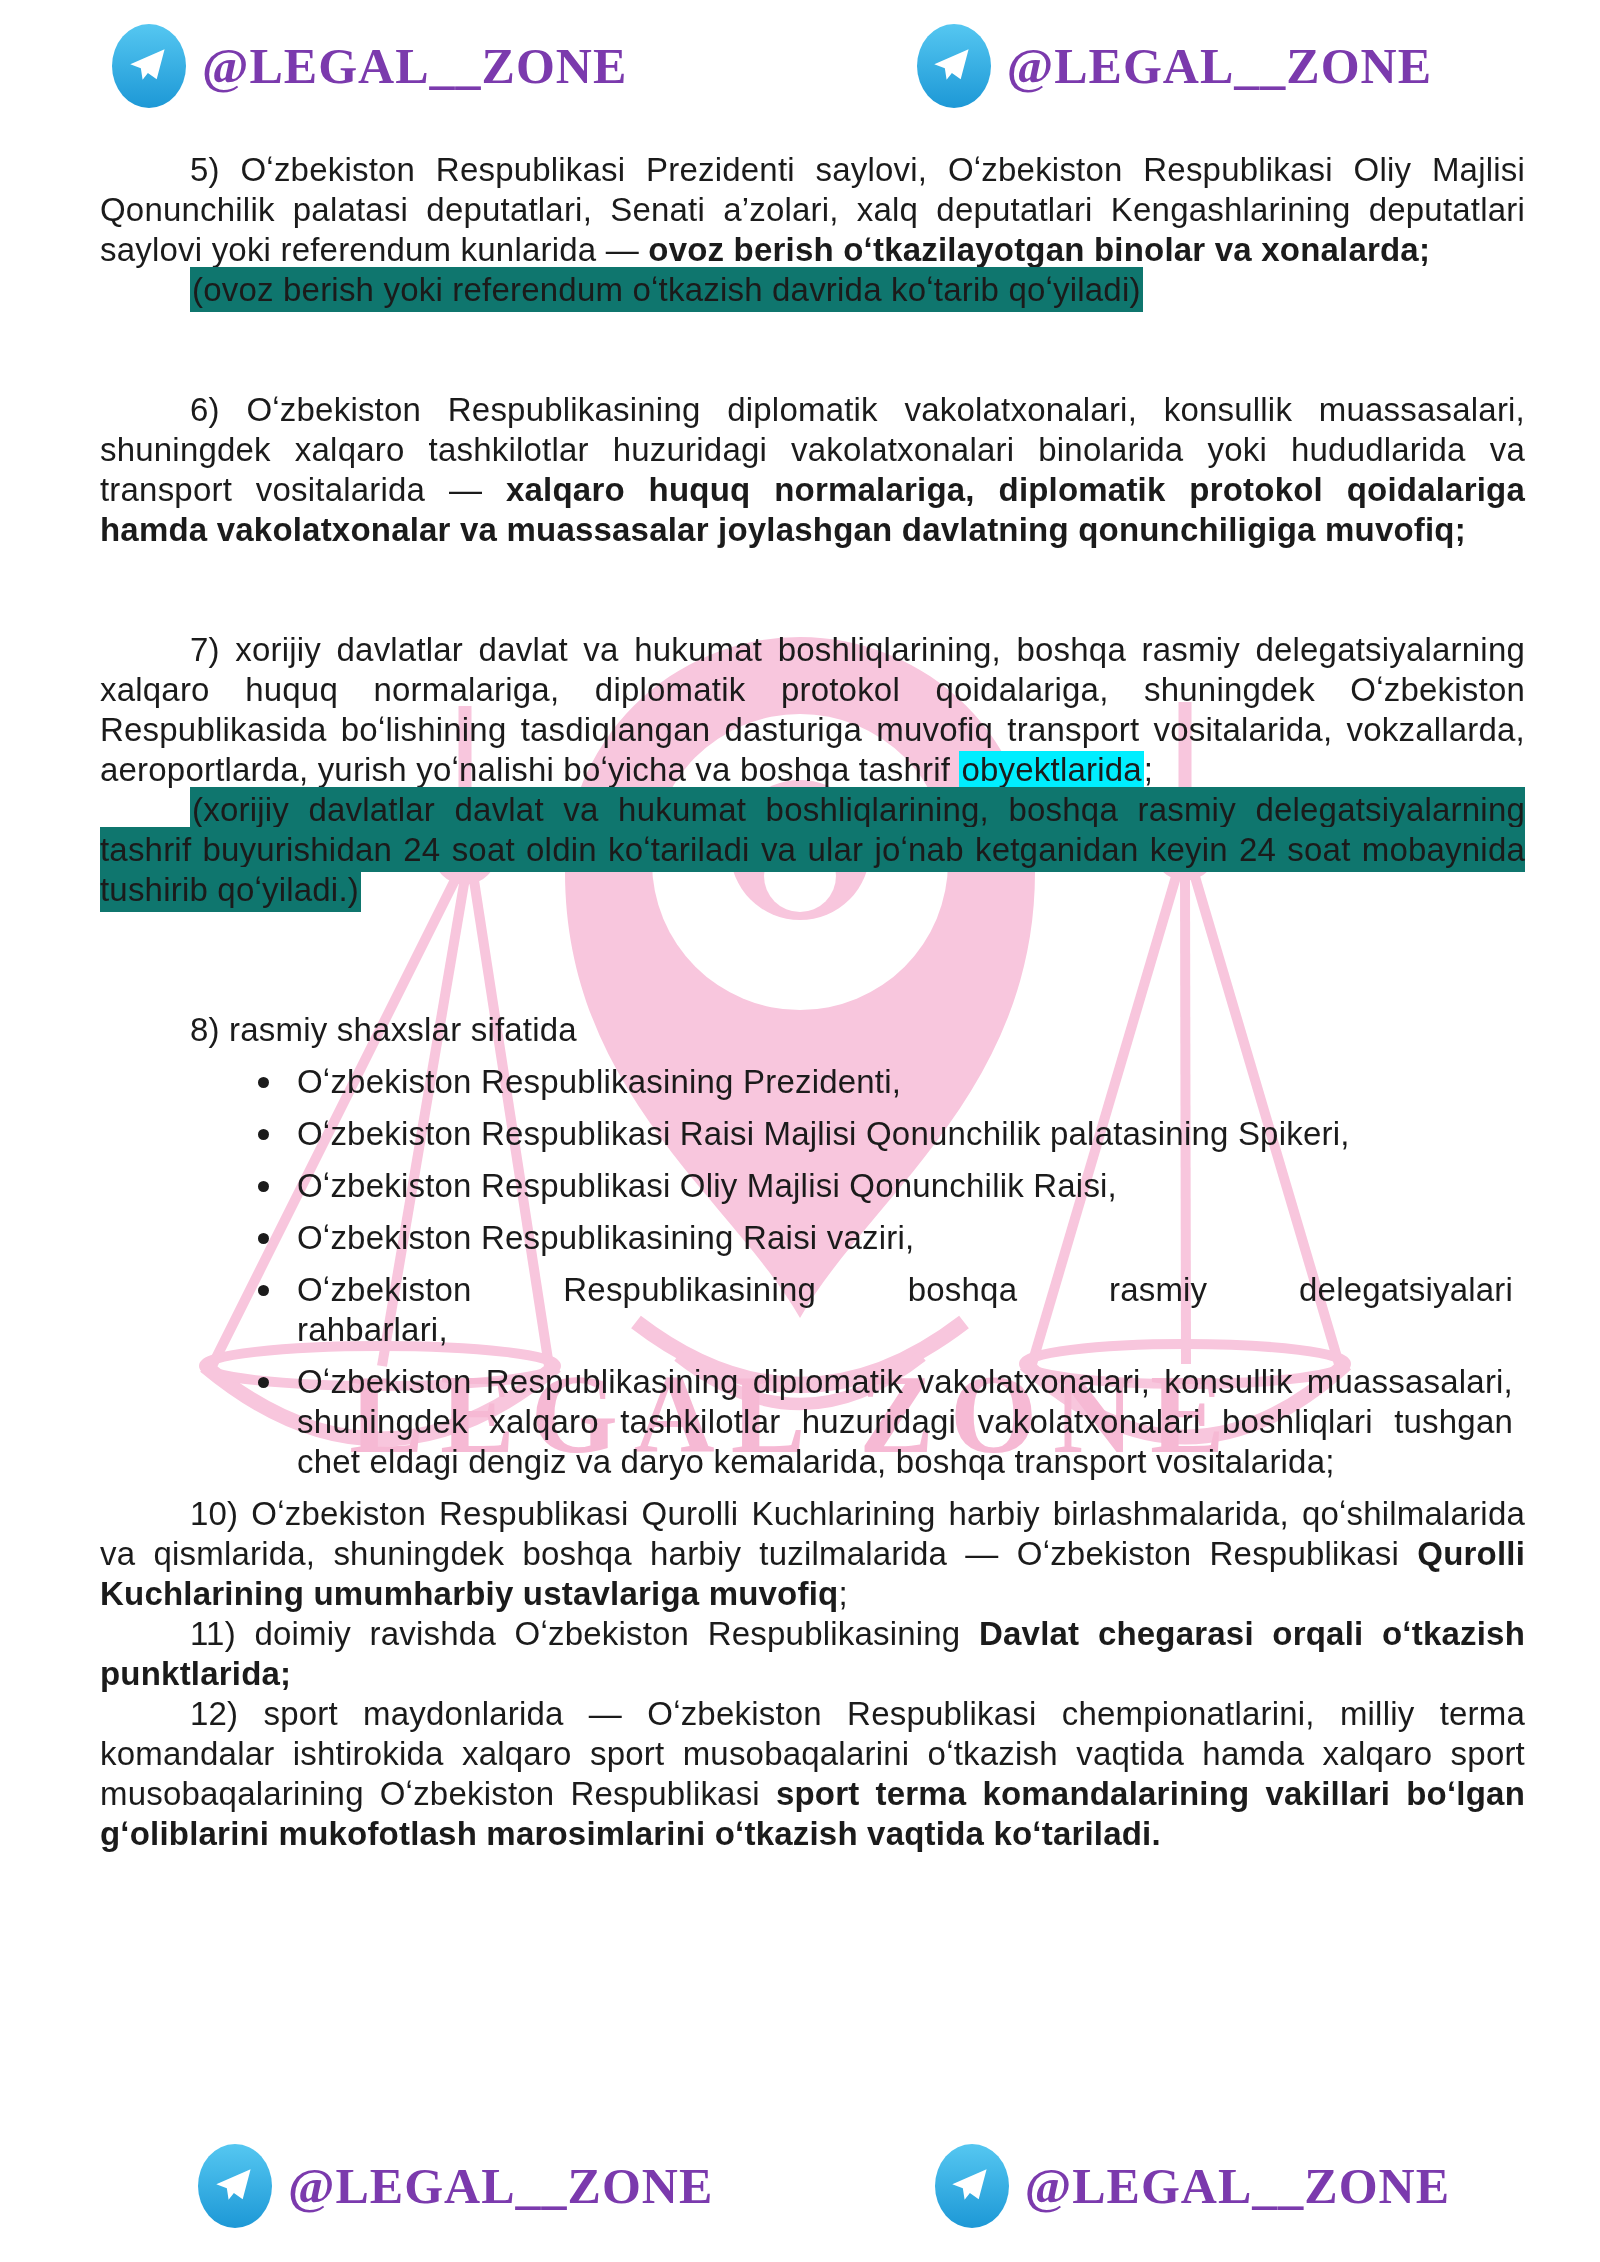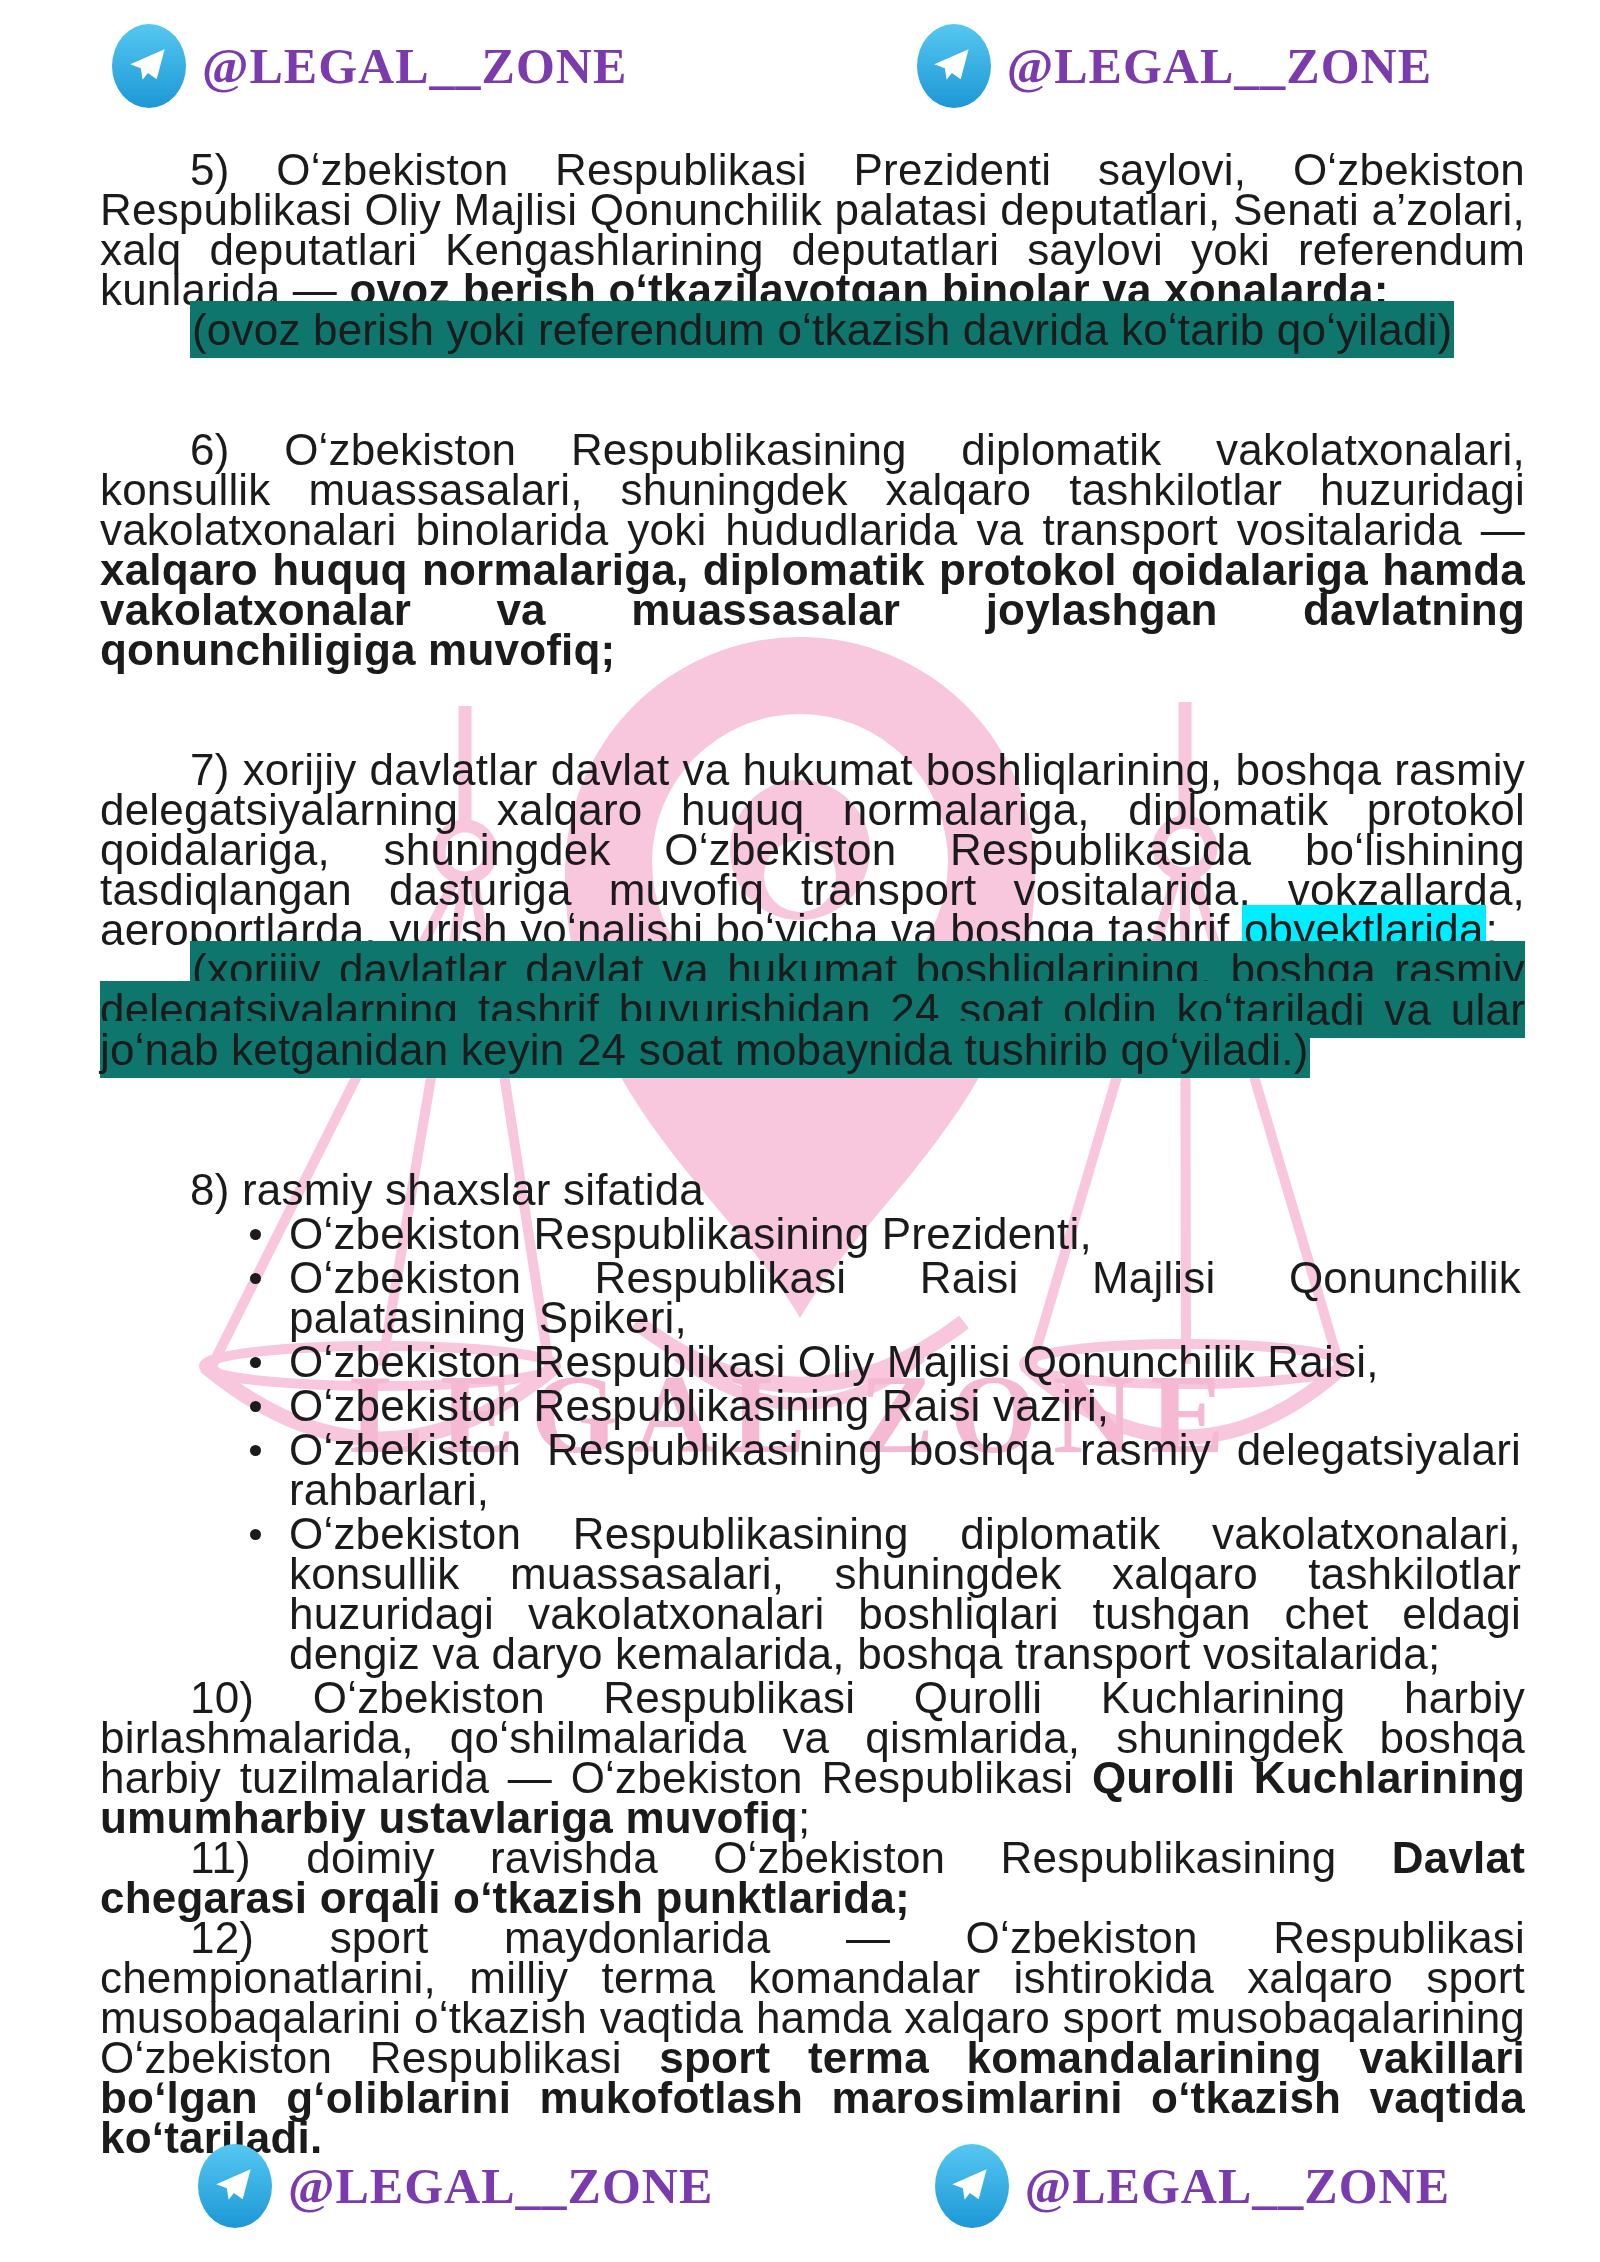--- a/index.html
+++ b/index.html
@@ -26,32 +26,32 @@
   }
   .tg svg { width:44px; height:44px; margin-right:5px; }
   .logo-text {
     font-family:"Liberation Serif","DejaVu Serif",serif;
     font-weight:bold; font-size:50px; letter-spacing:1px;
     color:#7b3aad; white-space:nowrap;
   }
   
   .doc {
     position:absolute; left:100px; top:150px; width:1425px; z-index:1;
-    font-size:44px; line-height:40px; letter-spacing:0.2px;
+    font-size:33px; line-height:40px; letter-spacing:0.2px;
     text-align:justify;
   }
   .para { margin:0; text-indent:90px; }
   .para.mt    { margin-top:80px; }
   .para.mt-lg { margin-top:100px; }
   strong { font-weight:700; }
   .hl-green { background:#0f766e; padding:4px 2px; }
   .hl-cyan  { background:#00eeff; padding:0 2px; }
   
   .bullet {
-    position:relative; margin:4px; padding-left:185px;
+    position:relative; margin:12px; padding-left:185px;
     text-align:justify; text-indent:0;
   }
   .bullet::before {
     content:""; position:absolute; left:146px; top:15px;
     width:11px; height:11px; border-radius:50%; background:#1b1b1b;
   }
   .force-two-line .l1 { display:block; text-align-last:justify; }
   .force-two-line .l2 { display:block; }
 </style>
 </head>

